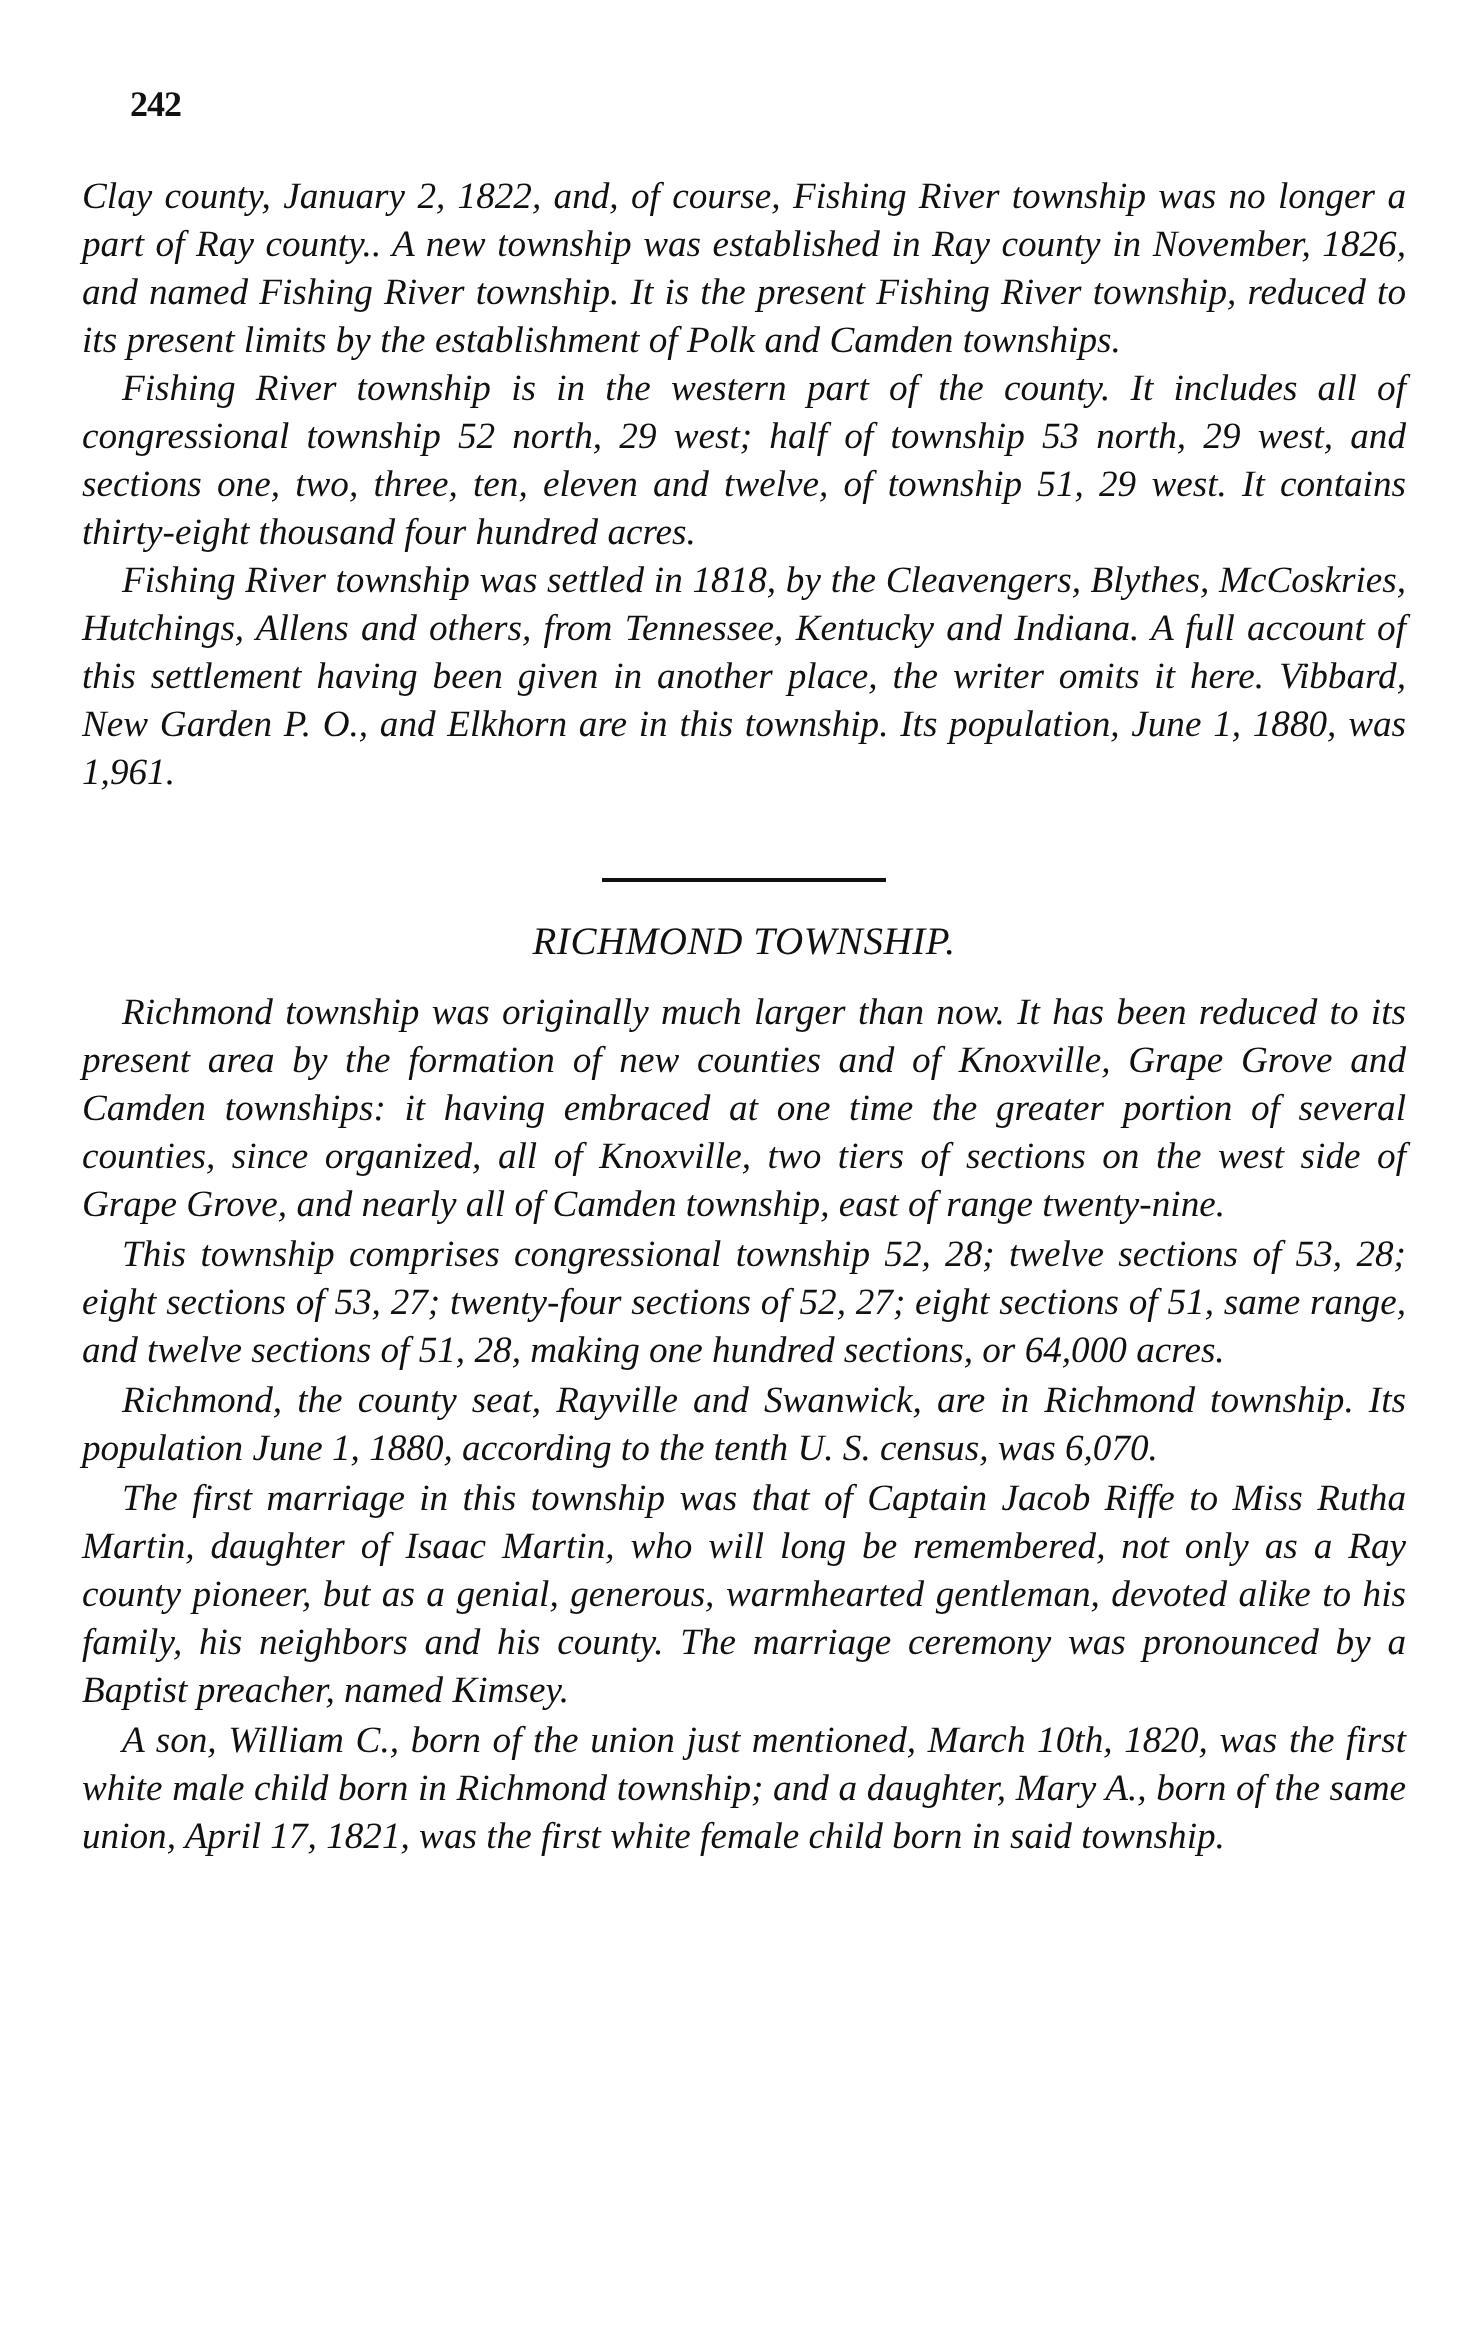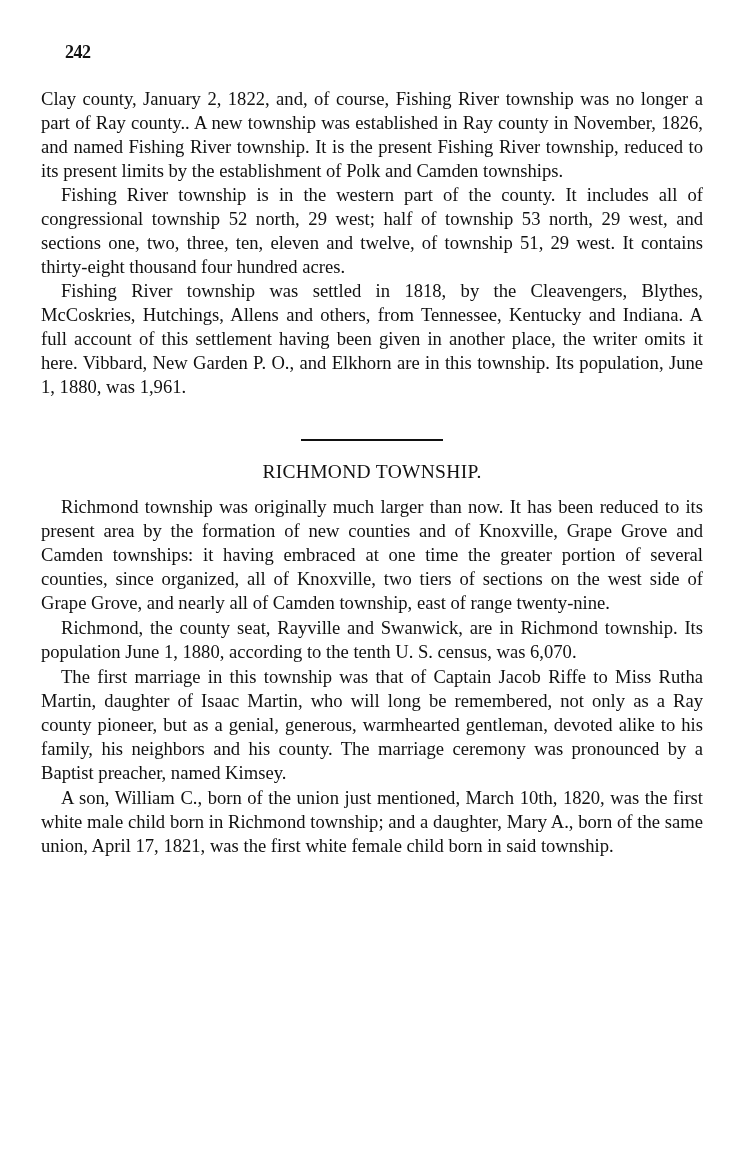--- a/index.html
+++ b/index.html
@@ -15,21 +15,21 @@
     .page-number {
       position: absolute; left: 0; top: 0;
       font-size: 18px; font-weight: bold; letter-spacing: -0.5px;
     }
     .running-title {
       position: absolute; left: 0; right: 0; top: 3px; text-align: center;
       font-size: 12.5px; font-weight: bold; letter-spacing: 1px;
     }
     .body-text {
       position: absolute; top: 87px; left: 0; width: 662px;
-      font-size: 18.6px; line-height: 24px;
+      font-size: 18.6px; line-height: 24px; font-style: italic;
     }
     p {
       margin: 0; text-align: justify; text-indent: 0;
     }
     p.indent { text-indent: 20px; }
     .rule {
       width: 142px; height: 0; border-top: 2px solid #111;
       margin: 40px auto 0 auto;
     }
     .section-title {
@@ -51,18 +51,19 @@
       <p>Clay county, January 2, 1822, and, of course, Fishing River township was no longer a part of Ray county.. A new township was established in Ray county in November, 1826, and named Fishing River township. It is the present Fishing River township, reduced to its present limits by the establishment of Polk and Camden townships.</p>
       <p class="indent">Fishing River township is in the western part of the county. It includes all of congressional township 52 north, 29 west; half of township 53 north, 29 west, and sections one, two, three, ten, eleven and twelve, of township 51, 29 west. It contains thirty-eight thousand four hundred acres.</p>
       <p class="indent">Fishing River township was settled in 1818, by the Cleavengers, Blythes, McCoskries, Hutchings, Allens and others, from Tennessee, Kentucky and Indiana. A full account of this settlement having been given in another place, the writer omits it here. Vibbard, New Garden P. O., and Elkhorn are in this township. Its population, June 1, 1880, was 1,961.</p>
     </section>
 
     <div class="rule"></div>
 
     <section class="sec2">
       <div class="section-title">RICHMOND TOWNSHIP.</div>
       <p class="indent">Richmond township was originally much larger than now. It has been reduced to its present area by the formation of new counties and of Knoxville, Grape Grove and Camden townships: it having embraced at one time the greater portion of several counties, since organized, all of Knoxville, two tiers of sections on the west side of Grape Grove, and nearly all of Camden township, east of range twenty-nine.</p>
+      <p class="indent">This township comprises congressional township 52, 28; twelve sections of 53, 28; eight sections of 53, 27; twenty-four sections of 52, 27; eight sections of 51, same range, and twelve sections of 51, 28, making one hundred sections, or 64,000 acres.</p>
       <p class="indent">Richmond, the county seat, Rayville and Swanwick, are in Richmond township. Its population June 1, 1880, according to the tenth U. S. census, was 6,070.</p>
       <p class="indent">The first marriage in this township was that of Captain Jacob Riffe to Miss Rutha Martin, daughter of Isaac Martin, who will long be remembered, not only as a Ray county pioneer, but as a genial, generous, warmhearted gentleman, devoted alike to his family, his neighbors and his county. The marriage ceremony was pronounced by a Baptist preacher, named Kimsey.</p>
       <p class="indent">A son, William C., born of the union just mentioned, March 10th, 1820, was the first white male child born in Richmond township; and a daughter, Mary A., born of the same union, April 17, 1821, was the first white female child born in said township.</p>
     </section>
   </div>
 </div>
 
 </body></html>

